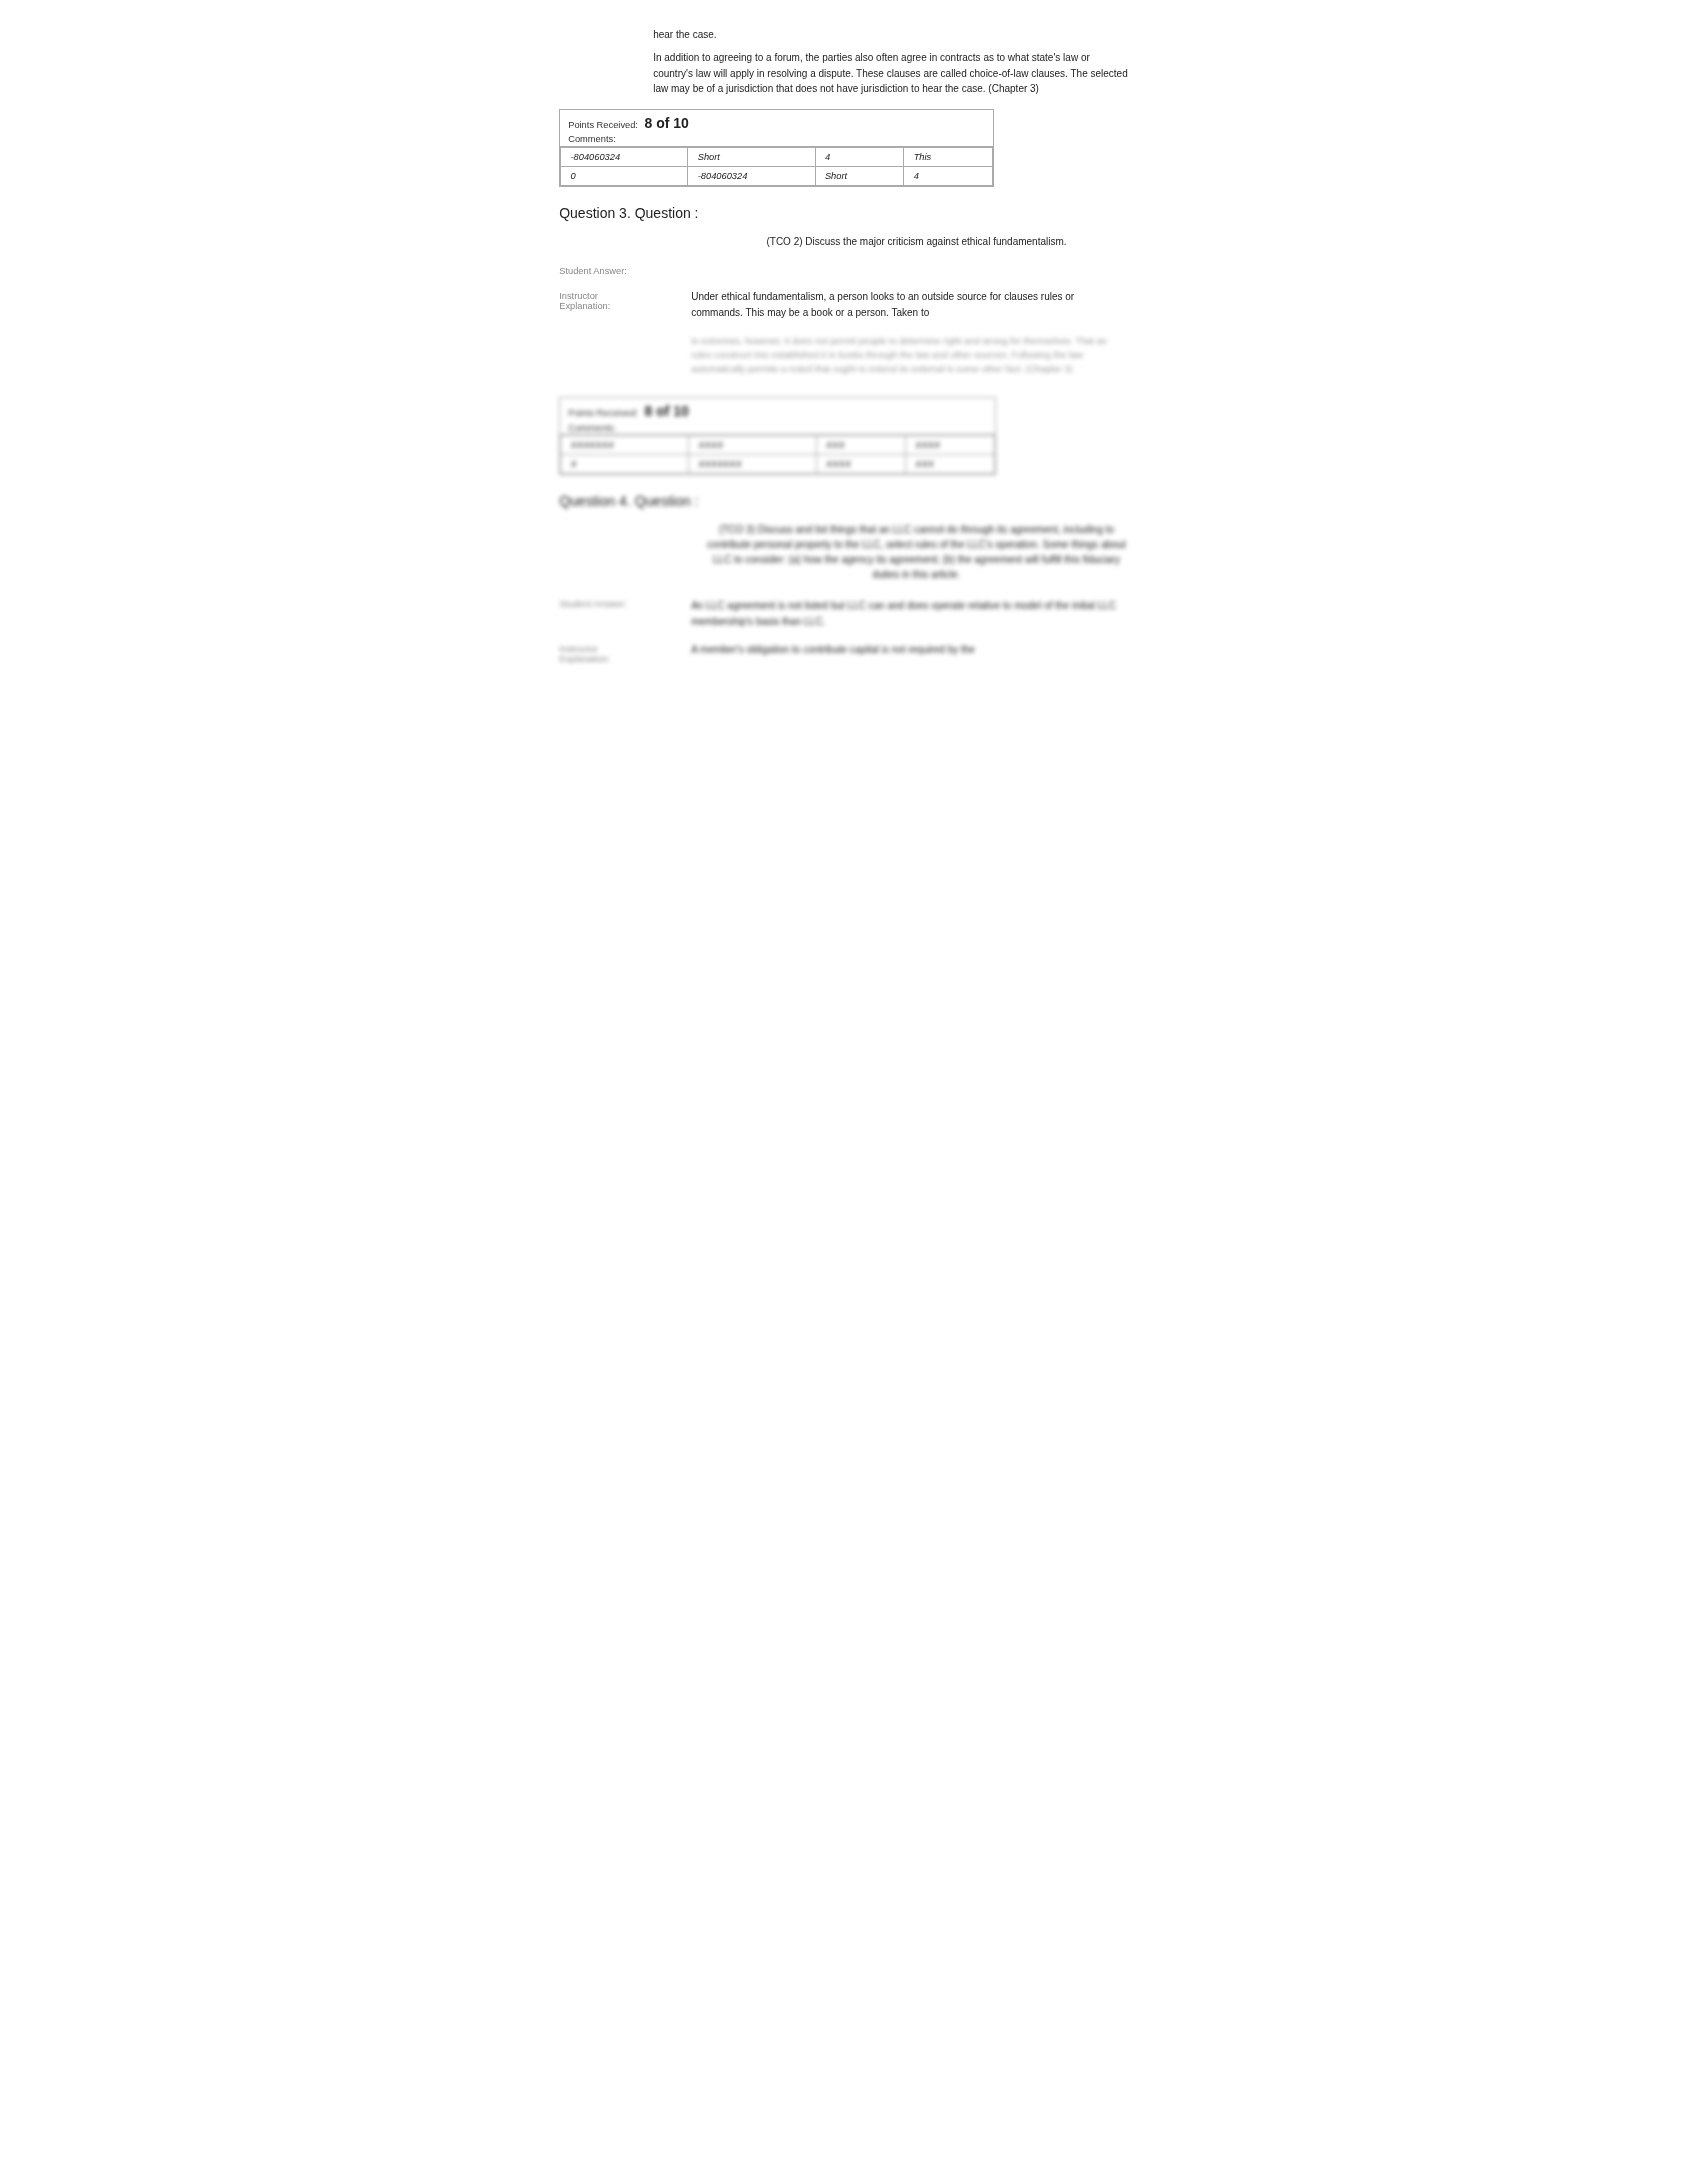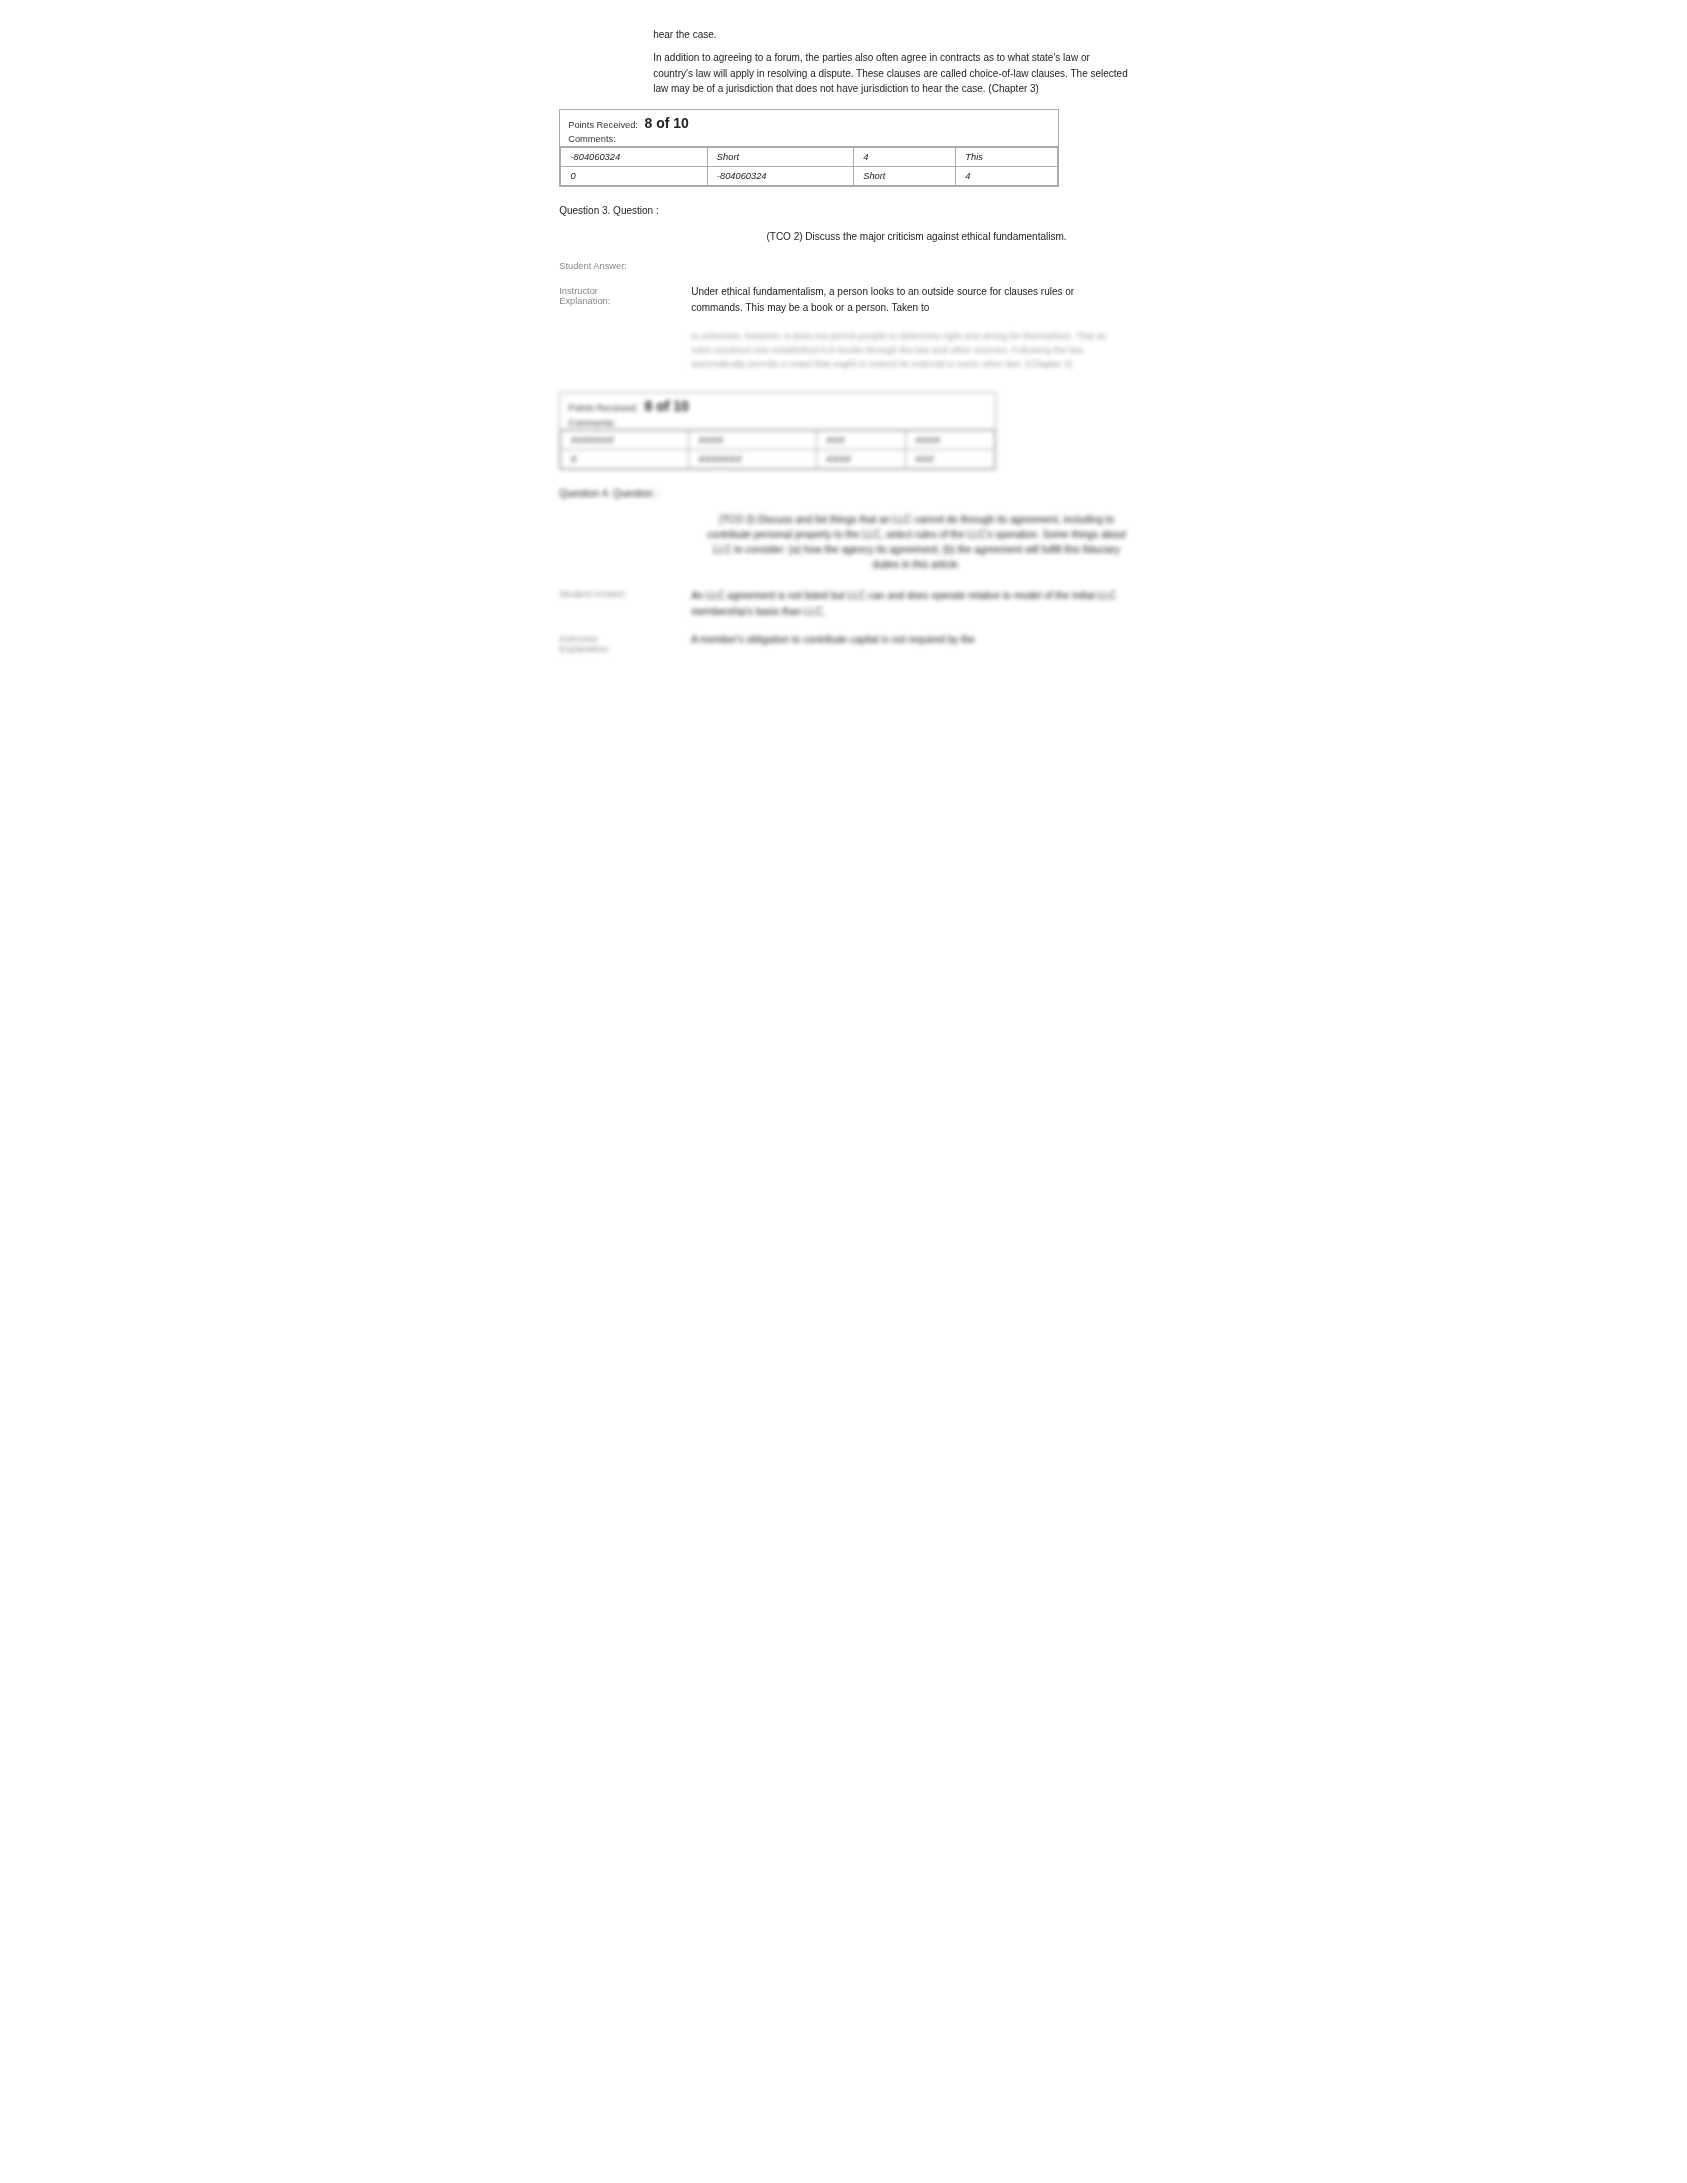--- a/index.html
+++ b/index.html
@@ -25,21 +25,21 @@
 
     .top-text p {
       margin-bottom: 8px;
       line-height: 1.55;
       font-size: 10px;
     }
 
     .points-table-wrap {
       border: 0.7px solid #aaa;
       margin-bottom: 14.6px;
-      width: 500px;
+      width: 435px;
     }
 
     .points-header {
       background: #fff;
       padding: 5.3px 8px 1.3px 8px;
       border-bottom: 0.7px solid #aaa;
     }
 
     .points-header .points-row {
       display: flex;
@@ -87,21 +87,21 @@
 
     .data-table tr td:nth-child(3) {
       width: 60px;
     }
 
     .data-table tr td:nth-child(4) {
       width: 60px;
     }
 
     .question-header {
-      font-size: 10px;
+      font-size: 14px;
       color: #222;
       margin-bottom: 13.2px;
       margin-top: 18px;
     }
 
     .question-body {
       margin-left: 146px;
       margin-bottom: 16px;
       font-size: 10px;
       line-height: 1.5;

